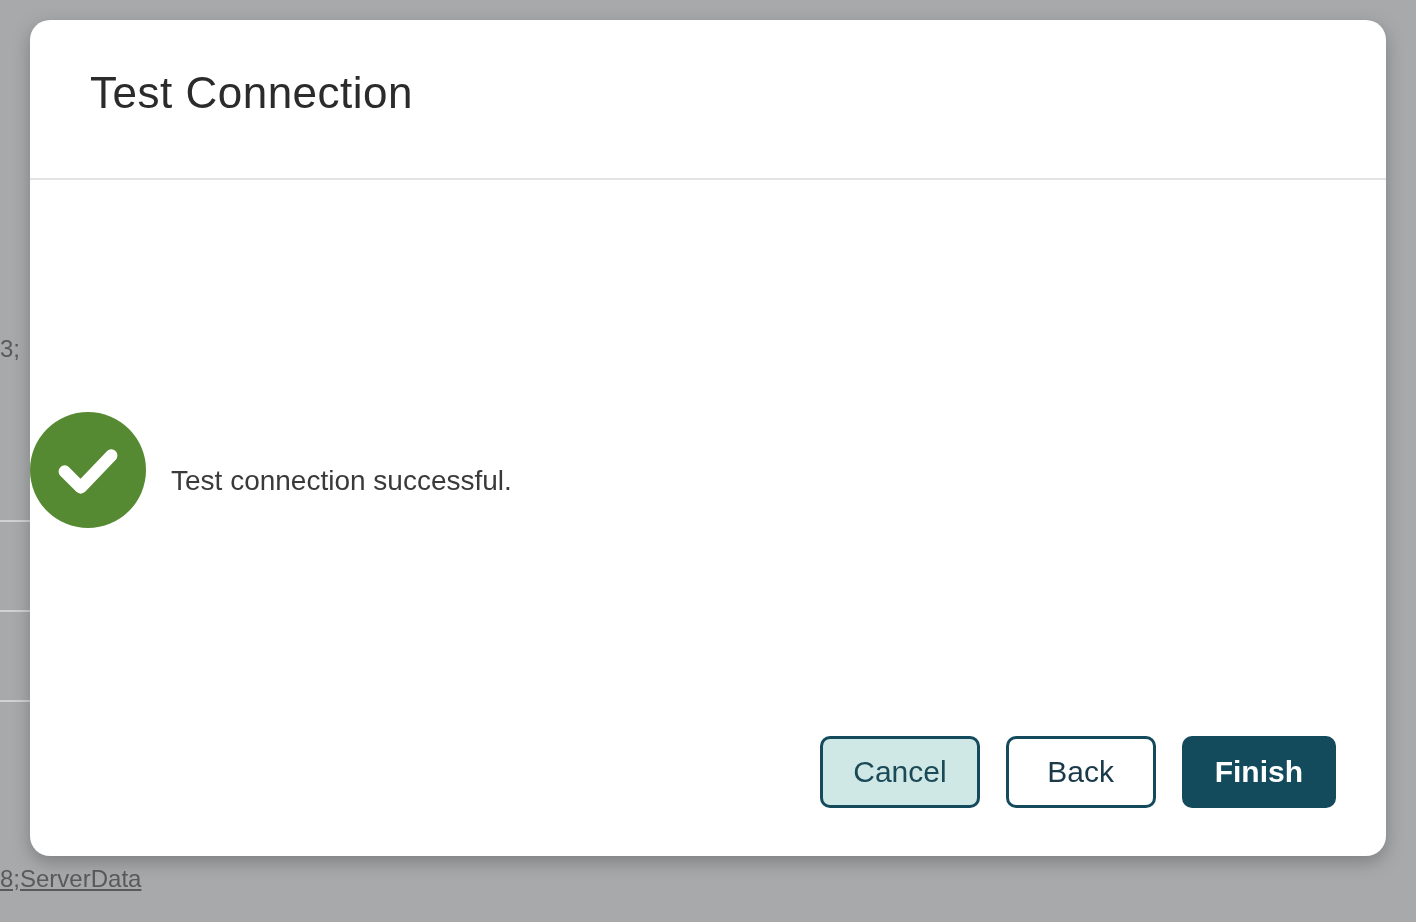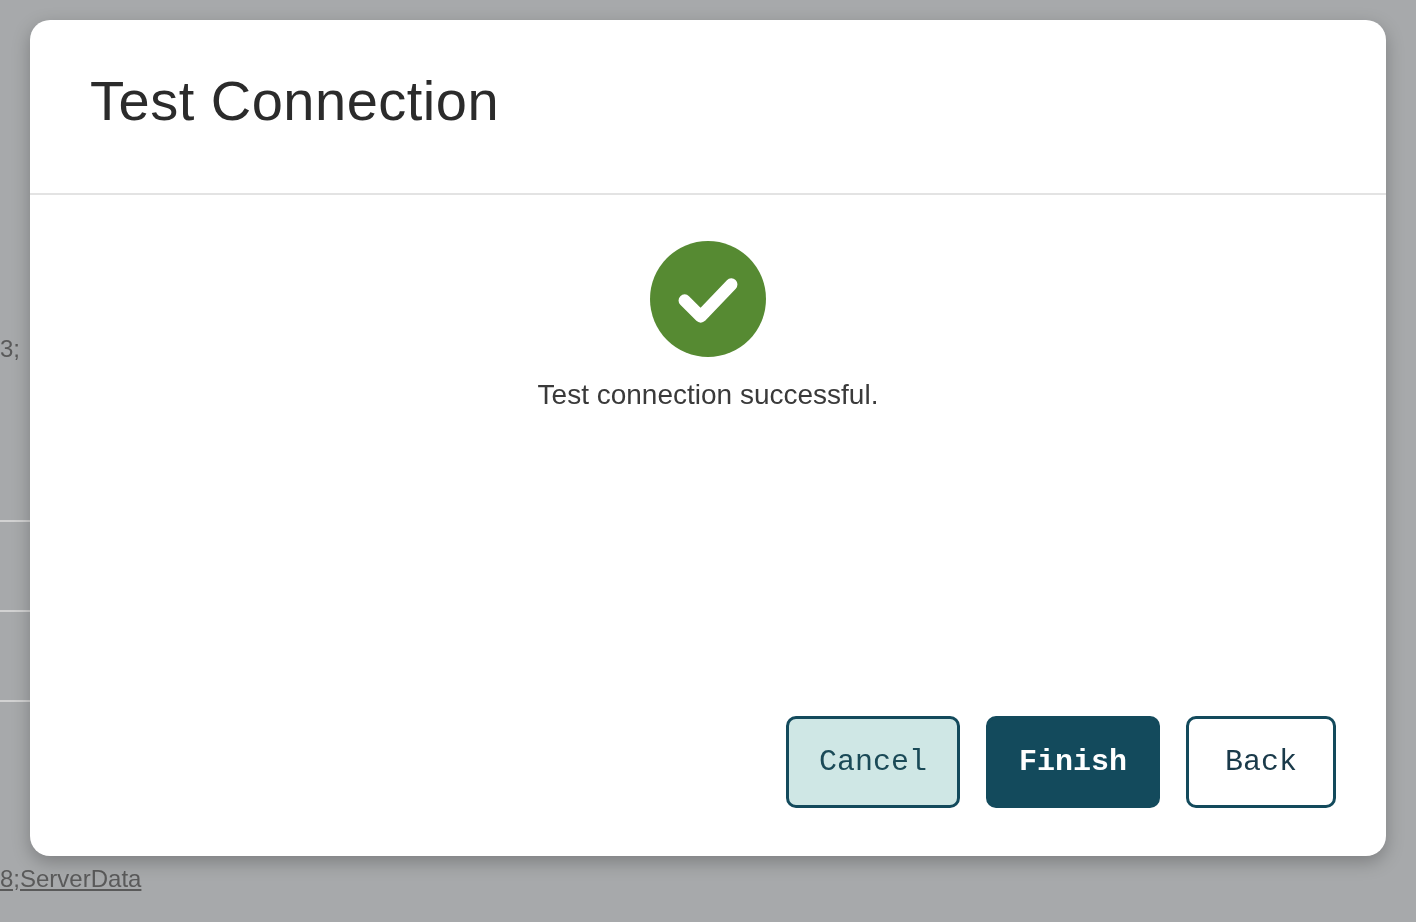--- a/index.html
+++ b/index.html
@@ -48,33 +48,33 @@
     display: flex;
     flex-direction: column;
     overflow: hidden;
   }
 
   .modal-header {
     padding: 48px 60px 60px 60px;
     border-bottom: 2px solid #e3e3e3;
   }
   .modal-title {
-    font-size: 56px;
+    font-size: 44px;
     font-weight: 400;
     color: #2b2b2b;
     margin: 0;
     letter-spacing: 0.5px;
   }
 
   .modal-body {
     flex: 1;
     display: flex;
-    flex-direction: column;
     align-items: center;
     padding-top: 46px;
+    gap: 25px;
   }
 
   .success-icon {
     width: 116px;
     height: 116px;
     border-radius: 50%;
     background: #568a32;
     display: flex;
     align-items: center;
     justify-content: center;
@@ -92,30 +92,30 @@
 
   .modal-footer {
     display: flex;
     justify-content: flex-end;
     gap: 26px;
     padding: 0 50px 48px 50px;
   }
 
   .btn {
     min-width: 150px;
-    height: 92px;
+    height: 72px;
     border-radius: 10px;
     font-size: 30px;
     cursor: pointer;
     display: flex;
     align-items: center;
     justify-content: center;
     box-sizing: border-box;
     padding: 0 30px;
-    font-family: Liberation Mono, monospace;
+    font-family: Liberation Sans, sans-serif;
   }
 
   .btn-cancel {
     background: #cfe7e5;
     color: #1a4a57;
     border: 3px solid #134a5c;
   }
   .btn-back {
     background: #ffffff;
     color: #1a3a4a;
@@ -149,17 +149,17 @@
     <div class="success-icon">
       <svg viewBox="0 0 24 24">
         <path d="M4 12.5 L9.5 18 L20 7" stroke="#ffffff" stroke-width="4.2" fill="none" stroke-linecap="round" stroke-linejoin="round"></path>
       </svg>
     </div>
     <div class="status-text">Test connection successful.</div>
   </div>
 
   <div class="modal-footer">
     <button class="btn btn-cancel">Cancel</button>
+    <button class="btn btn-back">Back</button>
     <button class="btn btn-finish">Finish</button>
-    <button class="btn btn-back">Back</button>
   </div>
 
 </div>
 
 </body></html>

